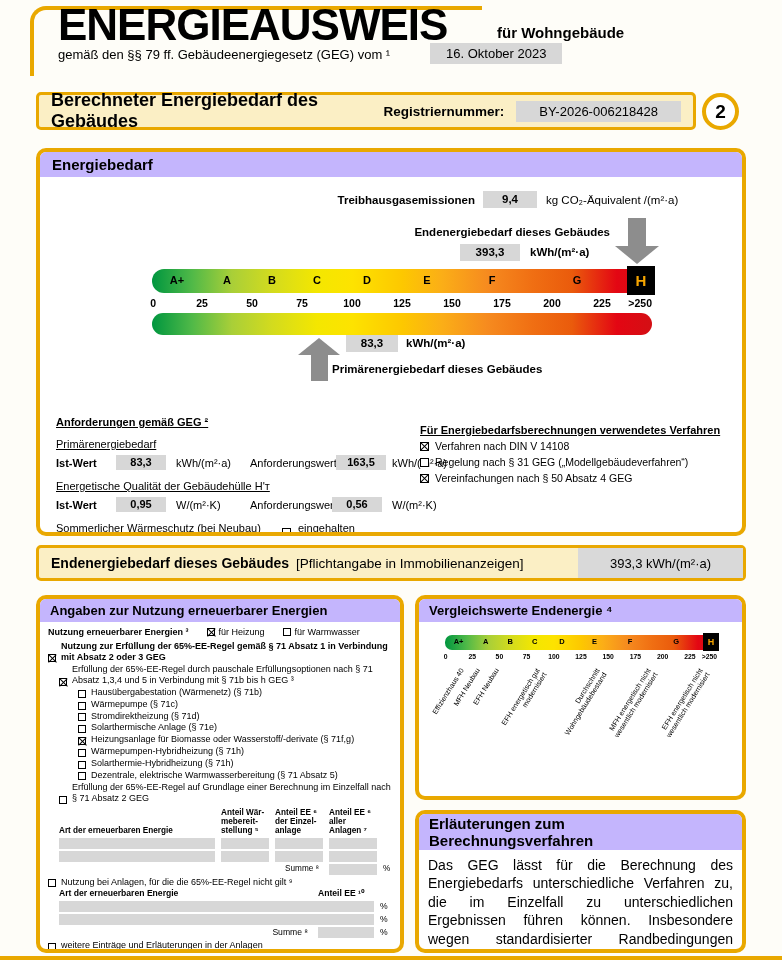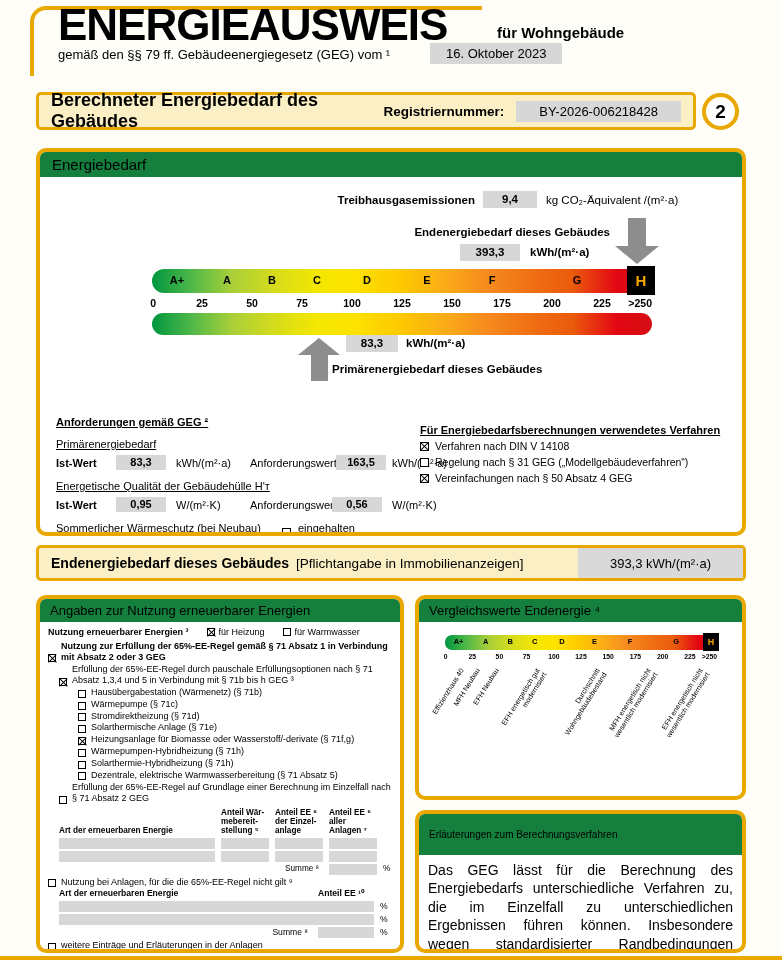--- a/index.html
+++ b/index.html
@@ -23,21 +23,21 @@
     border:3px solid #e9a800;border-radius:5px;display:flex;align-items:center;padding:0 12px}
   .secbar .t{font-weight:bold;font-size:18px}
   .secbar .rl{font-weight:bold;font-size:13.5px;margin-left:auto;margin-right:12px}
   .secbar .rv{background:#d7d7d7;width:178px;padding:3px 0;text-align:center;font-size:13px}
   .pagenum{position:absolute;left:702px;top:93px;width:37px;height:37px;border:4px solid #e9a800;
     border-radius:50%;background:#fff;display:flex;align-items:center;justify-content:center;
     font-weight:bold;font-size:19px}
 
   
   .box{position:absolute;border:4px solid #e9a800;border-radius:10px;background:#fff;overflow:hidden}
-  .band{background:#15803d;font-weight:normal;font-size:15px;padding:4px 12px}
+  .band{background:#c4b5fd;font-weight:bold;font-size:15px;padding:4px 12px}
 
   .eb{left:36px;top:148px;width:710px;height:388px}
   .eb .band{position:absolute;left:0;right:0;top:0}
 
   .ghg-label{left:150px;top:42px;width:285px;text-align:right;font-weight:bold;font-size:11.5px}
   .valbox{background:#d7d7d7;text-align:center;font-weight:bold;font-size:11.5px;line-height:17px;height:17px}
   .ghg-value{left:443px;top:39px;width:54px}
   .ghg-unit{left:506px;top:42px;font-size:11.5px}
   .end-label{left:250px;top:74px;width:320px;text-align:right;font-weight:bold;font-size:11.5px}
   .end-value{left:420px;top:92px;width:60px}
@@ -114,21 +114,21 @@
   .vhbox{position:absolute;right:-2px;top:-2px;width:16px;height:18px;background:#000;color:#f7a600;
     display:flex;align-items:center;justify-content:center;font-weight:bold;font-size:9px}
   .vticks{left:26px;top:54px;width:272px;height:9px}
   .vtk{position:absolute;transform:translateX(-50%);font-size:6.8px;font-weight:bold;white-space:nowrap}
   .vlabels{left:26px;top:66px;width:272px;height:120px}
   .vlab{position:absolute;top:2px;width:105px;margin-left:-105px;text-align:right;
     transform-origin:100% 0;transform:rotate(-58deg);font-size:7.2px;line-height:1.15}
 
   
   .er{left:415px;top:810px;width:331px;height:143px}
-  .er .band{font-size:10px;padding:15px 10px}
+  .er .band{font-size:15px;padding:1px 10px}
   .er-body{padding:6px 9px;font-size:14px;line-height:1.32;text-align:justify}
 </style>
 </head>
 <body>
 
 <div class="page">
 
   <div class="hdr-frame"></div>
   <div class="title">ENERGIEAUSWEIS</div>
   <div class="subtitle">für Wohngebäude</div>

